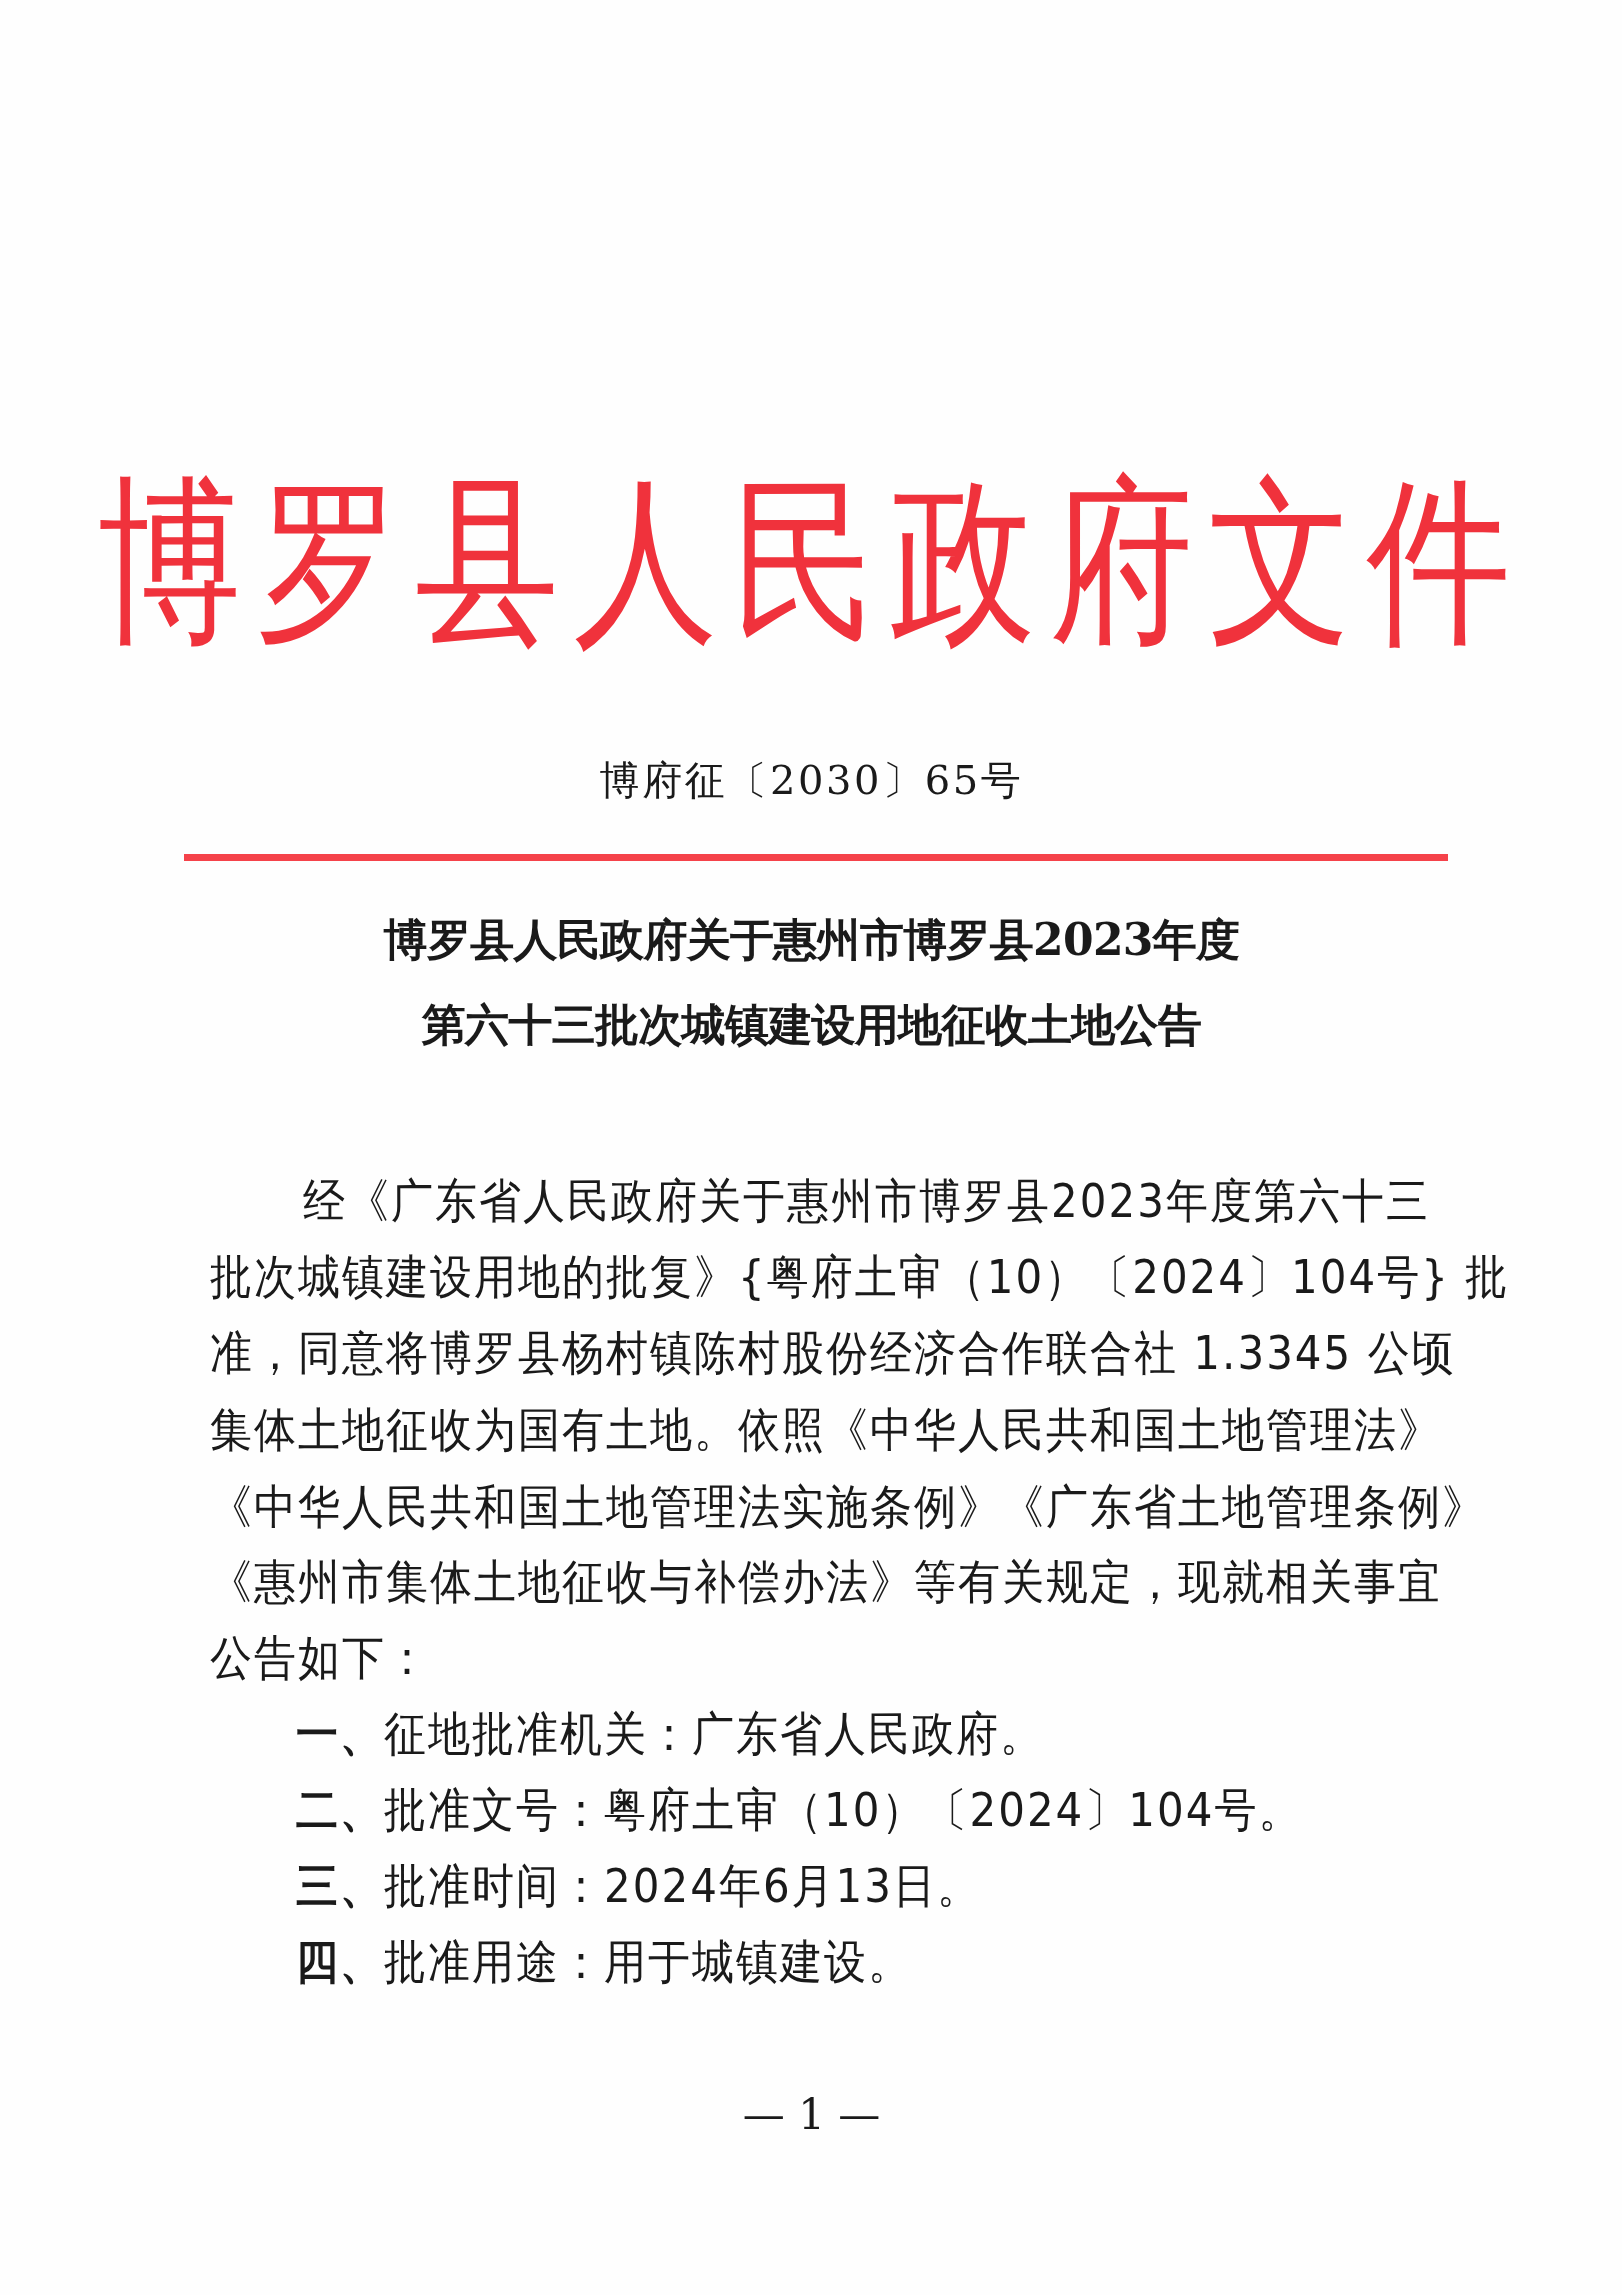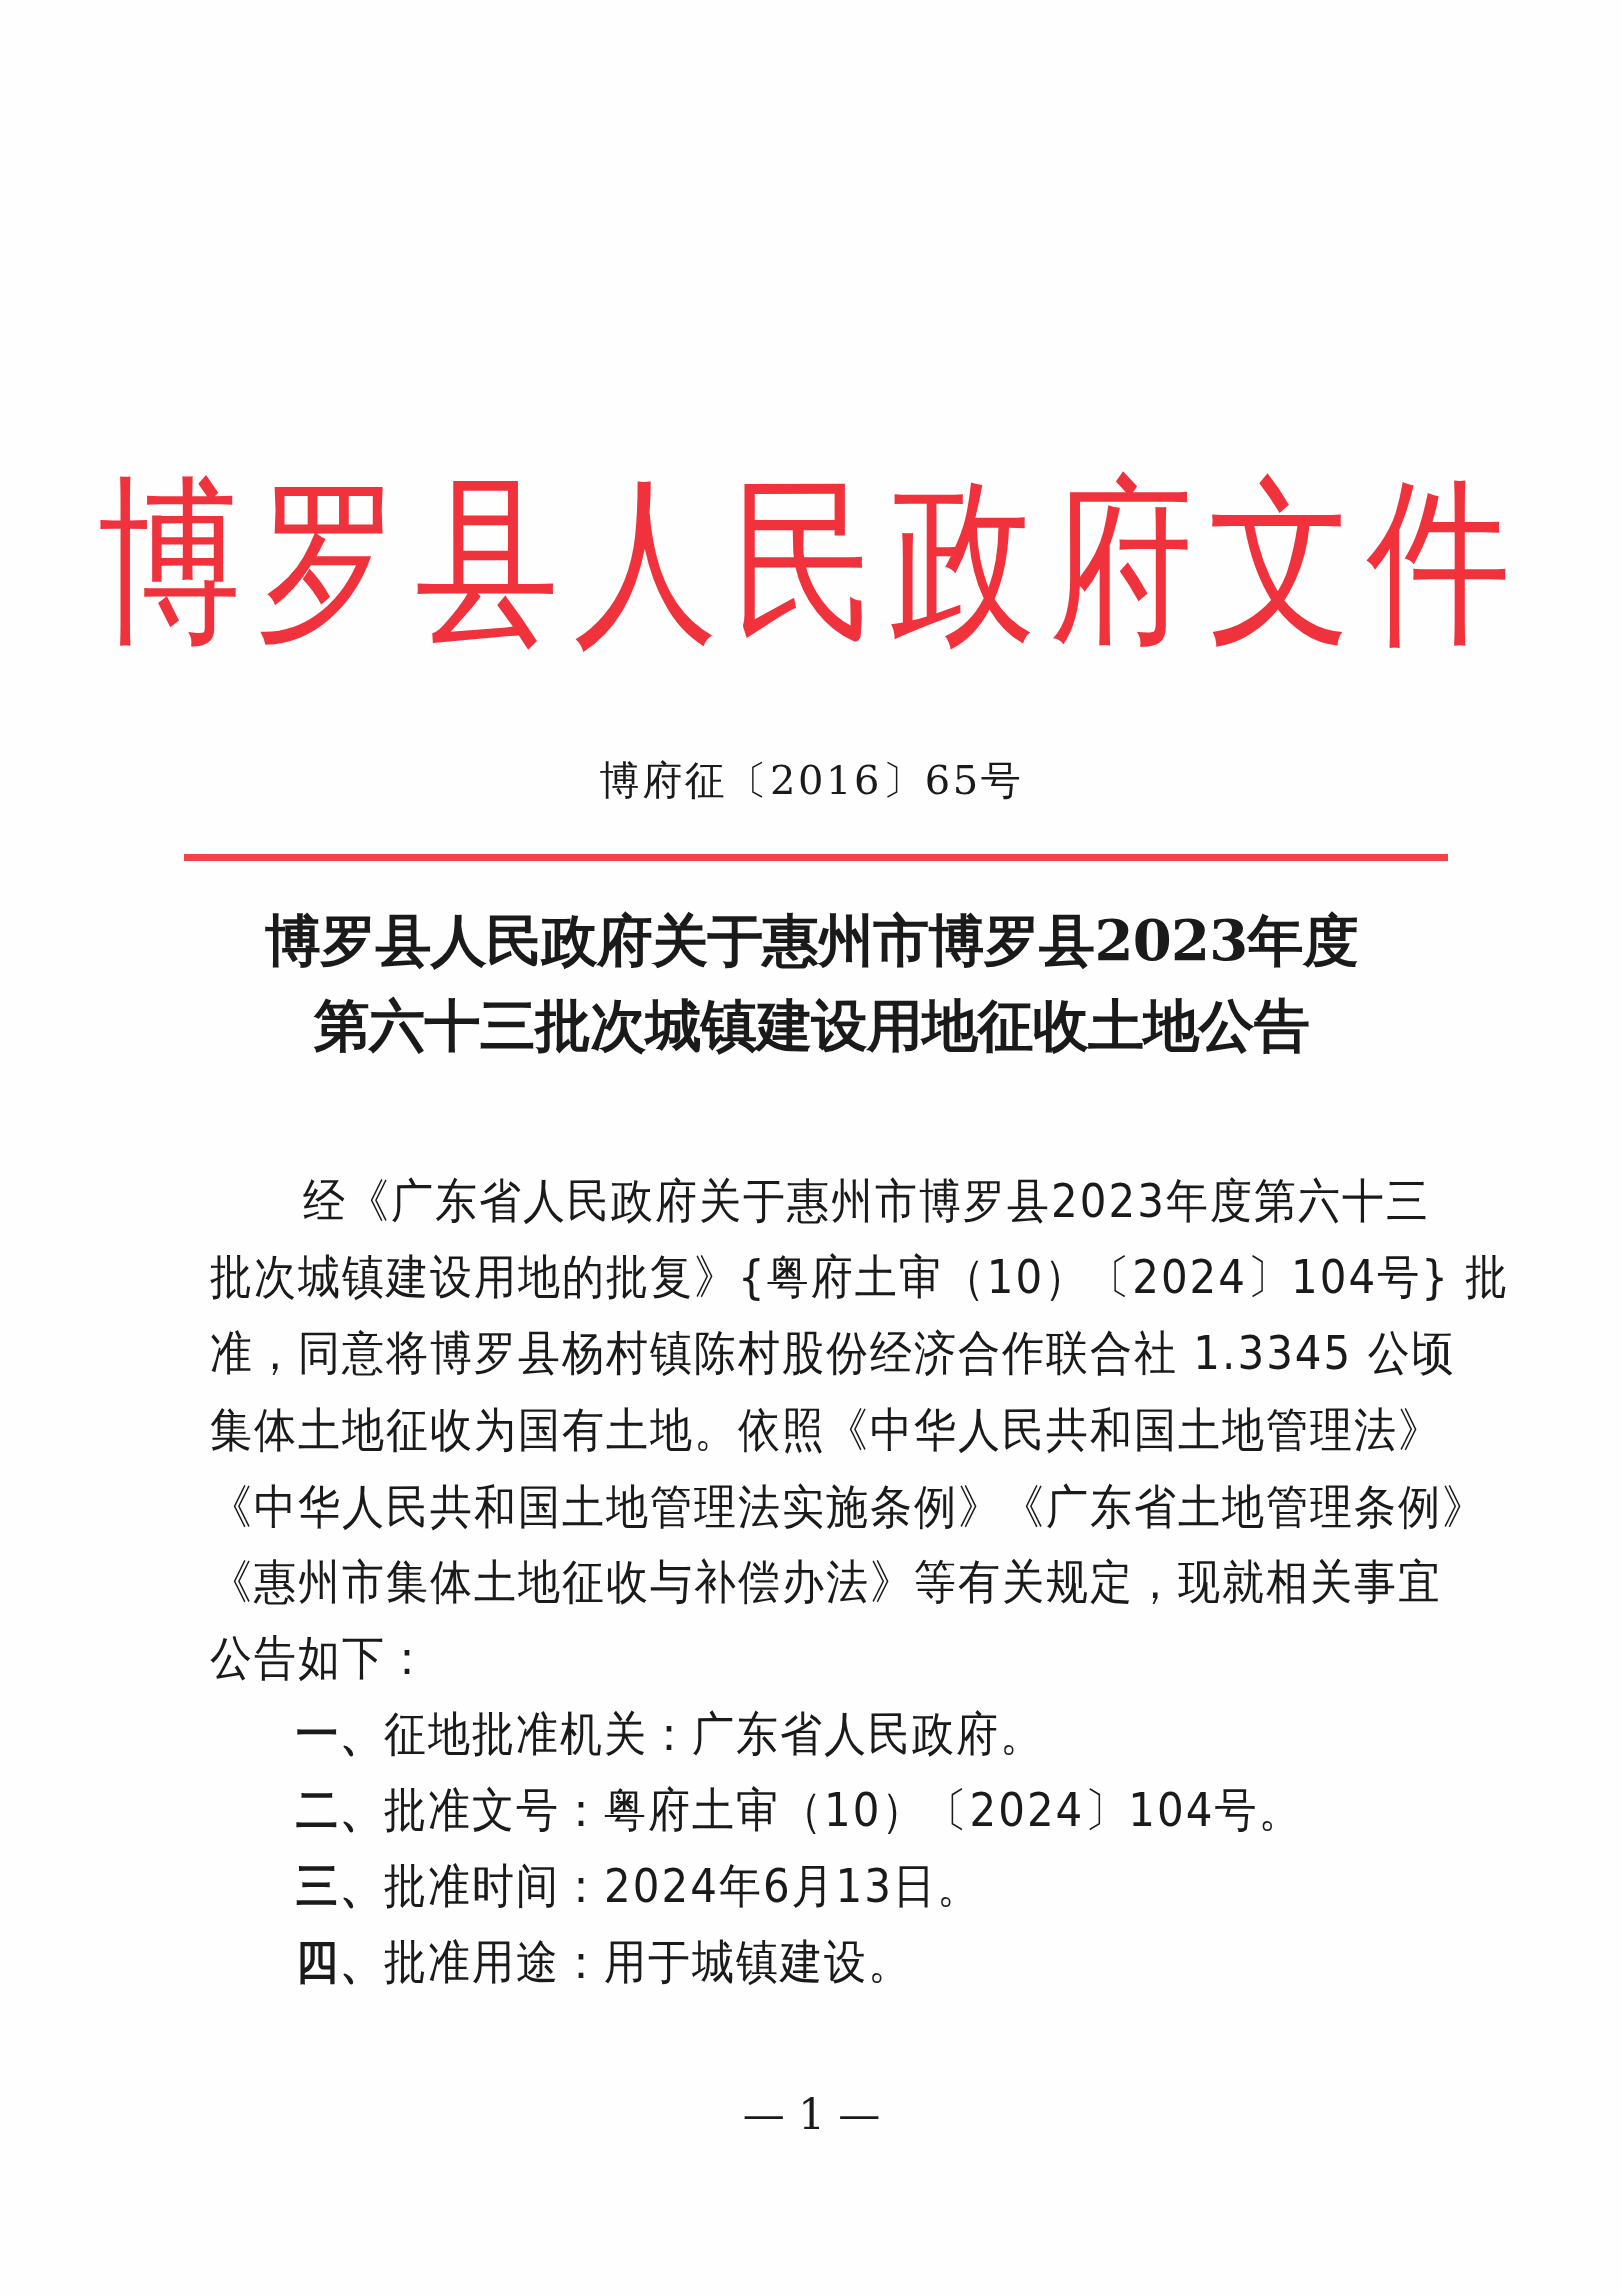--- a/index.html
+++ b/index.html
@@ -14,38 +14,38 @@
     color:#f0323c; letter-spacing:14.6px; transform:scaleY(1.25); transform-origin:top center;
     white-space:nowrap;
   }
   #doc-number {
     left:0; width:1623px; top:754px; text-align:center; font-size:40px; line-height:53px;
     letter-spacing:2.6px; white-space:nowrap;
   }
   #red-rule { left:184px; top:854px; width:1264px; height:6.6px; background:#f5424a; }
   .heading {
     left:0; width:1623px; text-align:center; font-family:"DejaVu Serif", serif;
-    font-weight:bold; font-size:56px; line-height:66px; white-space:nowrap; letter-spacing:-0.7px;
+    font-weight:bold; font-size:44px; line-height:66px; white-space:nowrap; letter-spacing:-0.7px;
   }
   #heading-1 { top:907px; }
   #heading-2 { top:993px;font-family:Liberation Serif, serif; }
   .line {
     font-family:"DejaVu Sans", sans-serif; font-size:42px; line-height:53px; white-space:nowrap;
     letter-spacing:2px; transform:scaleY(1.12); transform-origin:top left;
   }
   .num { font-weight:bold; }
   #page-number {
     left:0; width:1623px; top:2088px; text-align:center; font-size:42px; line-height:53px;
   }
 </style>
 </head>
 <body>
 
 <div id="red-title" class="abs">博罗县人民政府文件</div>
-<div id="doc-number" class="abs">博府征〔2016〕65号</div>
+<div id="doc-number" class="abs">博府征〔2030〕65号</div>
 <div id="red-rule" class="abs"></div>
 
 <div id="heading-1" class="abs heading">博罗县人民政府关于惠州市博罗县2023年度</div>
 <div id="heading-2" class="abs heading">第六十三批次城镇建设用地征收土地公告</div>
 
 <div>
   <div class="abs line" style="left:303px; top:1171px;">经《广东省人民政府关于惠州市博罗县2023年度第六十三</div>
   <div class="abs line" style="left:210px; top:1247px;">批次城镇建设用地的批复》{粤府土审（10）〔2024〕104号} 批</div>
   <div class="abs line" style="left:210px; top:1323px;">准，同意将博罗县杨村镇陈村股份经济合作联合社 1.3345 公顷</div>
   <div class="abs line" style="left:210px; top:1400px;">集体土地征收为国有土地。依照《中华人民共和国土地管理法》</div>

